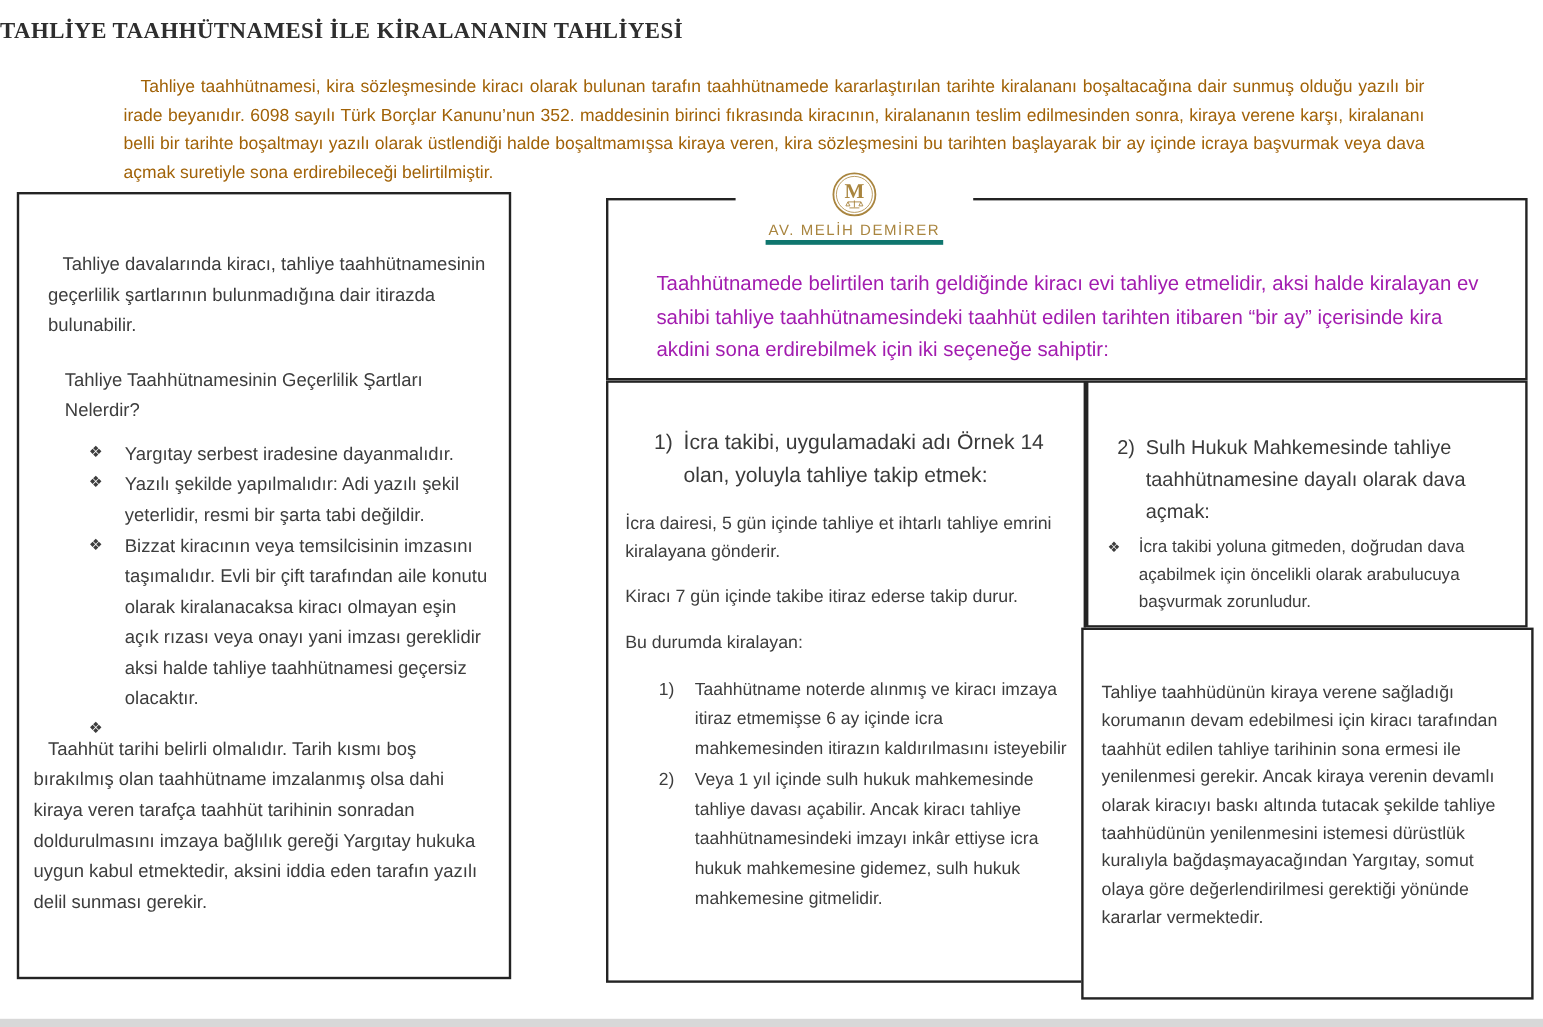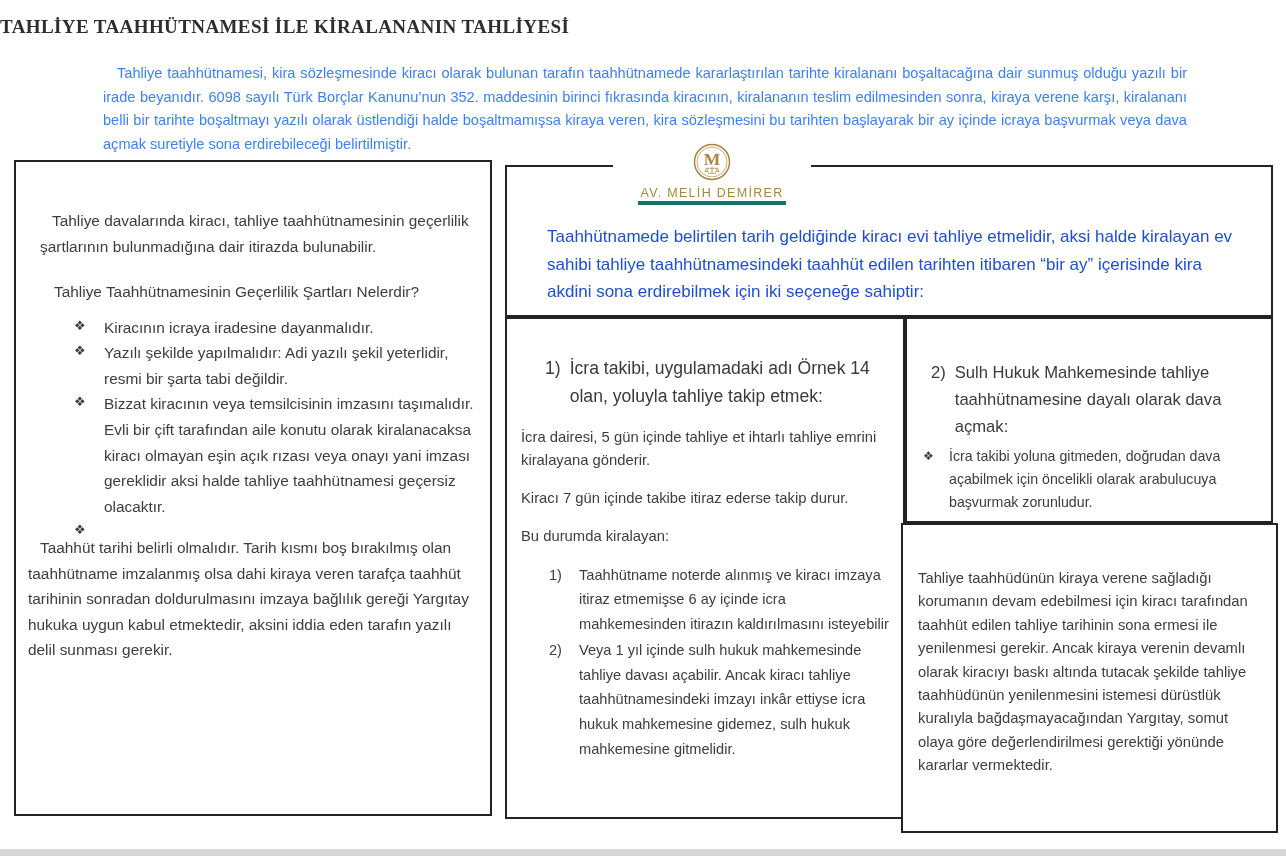--- a/index.html
+++ b/index.html
@@ -13,44 +13,44 @@
   }
   .title{
     position:absolute;top:16px;left:0;width:100%;
     margin:0;text-align:left;
     font-family:"Liberation Serif","DejaVu Serif",serif;
     font-size:19px;font-weight:700;letter-spacing:.4px;color:#2e2e2e;
   }
   .intro{
     position:absolute;left:103px;top:62px;width:1084px;
     margin:0;font-size:14.6px;line-height:1.62;text-align:justify;
-    text-indent:14px;color:#3b82f6;
+    text-indent:14px;color:#a16207;
   }
   .box{position:absolute;box-sizing:border-box;border:2px solid #232323;background:#fff;}
 
   
-  .left-box{left:14px;top:160px;width:478px;height:656px;padding:46px 12px 0 12px;
+  .left-box{left:14px;top:160px;width:412px;height:656px;padding:46px 12px 0 12px;
     font-size:15.4px;line-height:1.66;}
   .lb-para1{margin:0 0 20px 12px;text-indent:12px;}
   .lb-heading{margin:0 0 10px 26px;}
   .lb-list{list-style:none;margin:0 0 16px 46px;padding:0;}
   .lb-list li{position:relative;padding-left:30px;margin:0;}
   .dmark{position:absolute;left:0;top:0;font-size:13px;color:#3d3d3d;}
   .lb-para2{margin:6px 0 0 0;text-indent:12px;}
 
   
   .logo{position:absolute;left:613px;top:140px;width:198px;z-index:3;
     background:#ffffff;text-align:center;padding:2px 0 3px 0;}
   .logo svg{display:block;margin:0 auto 1px auto;}
   .logo-text{display:inline-block;font-size:12.5px;letter-spacing:1.3px;
     color:#a9853f;border-bottom:4px solid #0f766e;padding:0 3px 1px 3px;white-space:nowrap;}
 
   
   .options-box{left:505px;top:165px;width:768px;height:152px;padding:56px 38px 0 40px;}
-  .options-box p{margin:0;font-size:17px;line-height:1.63;color:#1d4ed8;}
+  .options-box p{margin:0;font-size:17px;line-height:1.63;color:#a21caf;}
 
   
   .option1-box{left:505px;top:317px;width:400px;height:502px;padding:36px 14px 0 14px;
     font-size:14.8px;line-height:1.55;}
   .opt-heading{display:flex;gap:9px;color:#3a3a3a;}
   .opt-heading.o1{font-size:17.6px;line-height:1.57;margin:0 0 16px 24px;}
   .o1p{margin:0 0 15px 0;}
   .num-list{margin:2px 0 0 28px;}
   .num-item{display:flex;gap:10px;font-size:14.6px;line-height:1.68;margin:0 0 2px 0;}
   .num-marker{flex:0 0 20px;}
@@ -75,21 +75,21 @@
   <h1 class="title">TAHLİYE TAAHHÜTNAMESİ İLE KİRALANANIN TAHLİYESİ</h1>
 
   <p class="intro">Tahliye taahhütnamesi, kira sözleşmesinde kiracı olarak bulunan tarafın taahhütnamede kararlaştırılan tarihte kiralananı boşaltacağına dair sunmuş olduğu yazılı bir irade beyanıdır. 6098 sayılı Türk Borçlar Kanunu’nun 352. maddesinin birinci fıkrasında kiracının, kiralananın teslim edilmesinden sonra, kiraya verene karşı, kiralananı belli bir tarihte boşaltmayı yazılı olarak üstlendiği halde boşaltmamışsa kiraya veren, kira sözleşmesini bu tarihten başlayarak bir ay içinde icraya başvurmak veya dava açmak suretiyle sona erdirebileceği belirtilmiştir.</p>
 
   <section class="box left-box">
     <p class="lb-para1">Tahliye davalarında kiracı, tahliye taahhütnamesinin geçerlilik şartlarının bulunmadığına dair itirazda bulunabilir.</p>
     <p class="lb-heading">Tahliye Taahhütnamesinin Geçerlilik Şartları Nelerdir?</p>
     <ul class="lb-list">
       <li>
         <span class="dmark">❖</span>
-        <span>Kiracının icraya iradesine dayanmalıdır.</span>
+        <span>Yargıtay serbest iradesine dayanmalıdır.</span>
       </li>
       <li>
         <span class="dmark">❖</span>
         <span>Yazılı şekilde yapılmalıdır: Adi yazılı şekil yeterlidir, resmi bir şarta tabi değildir.</span>
       </li>
       <li>
         <span class="dmark">❖</span>
         <span>Bizzat kiracının veya temsilcisinin imzasını taşımalıdır. Evli bir çift tarafından aile konutu olarak kiralanacaksa kiracı olmayan eşin açık rızası veya onayı yani imzası gereklidir aksi halde tahliye taahhütnamesi geçersiz olacaktır.</span>
       </li>
       <li>

